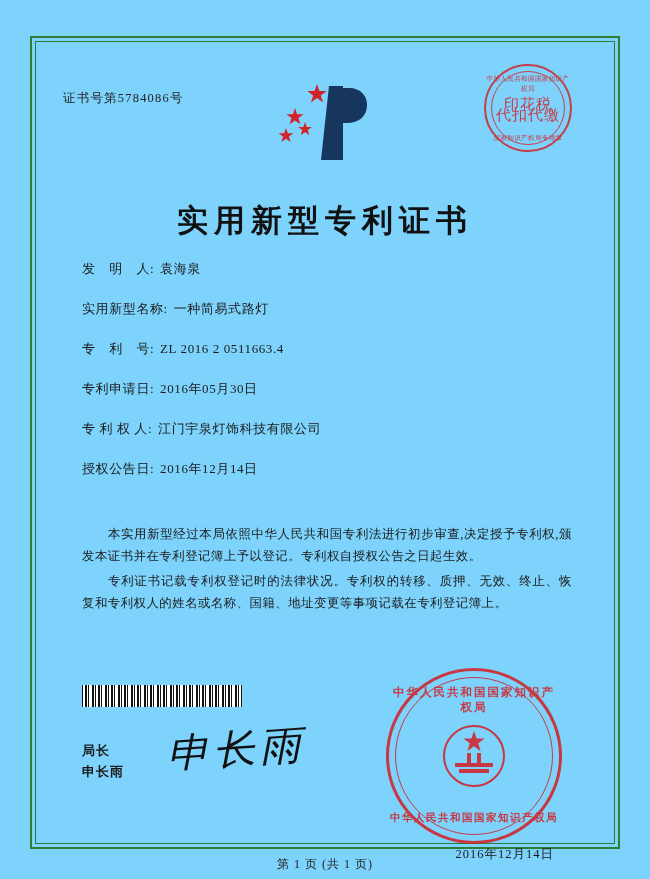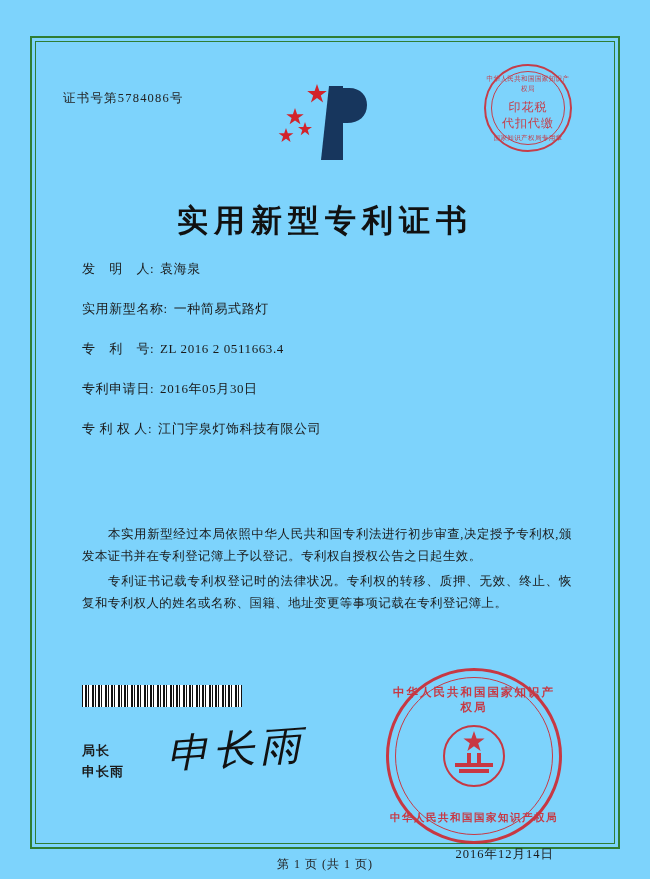--- a/index.html
+++ b/index.html
@@ -90,22 +90,22 @@
     text-align: center;
     font-size: 6.5px;
     letter-spacing: .4px;
     transform: scaleY(1.1);
   }
   .stamp-top .txt-mid {
     position: absolute;
     left: 0; right: 0;
     top: 33px;
     text-align: center;
-    font-size: 12px;
-    line-height: 16px;
+    font-size: 15px;
+    line-height: 11px;
     letter-spacing: 1px;
   }
   .stamp-top .txt-bot {
     position: absolute;
     left: 0; right: 0;
     bottom: 7px;
     text-align: center;
     font-size: 6.5px;
     letter-spacing: .4px;
   }
@@ -305,20 +305,24 @@
         <span class="lbl">专　利　号:</span>
         <span class="val">ZL 2016 2 0511663.4</span>
       </div>
       <div class="field">
         <span class="lbl">专利申请日:</span>
         <span class="val">2016年05月30日</span>
       </div>
       <div class="field">
         <span class="lbl">专 利 权 人:</span>
         <span class="val">江门宇泉灯饰科技有限公司</span>
+      </div>
+      <div class="field">
+        <span class="lbl">授权公告日:</span>
+        <span class="val">2016年12月14日</span>
       </div>
     </div>
 
     <div class="body-text">
       <p>本实用新型经过本局依照中华人民共和国专利法进行初步审查,决定授予专利权,颁发本证书并在专利登记簿上予以登记。专利权自授权公告之日起生效。</p>
       <p>专利证书记载专利权登记时的法律状况。专利权的转移、质押、无效、终止、恢复和专利权人的姓名或名称、国籍、地址变更等事项记载在专利登记簿上。</p>
     </div>
 
     <div class="barcode"></div>
 

